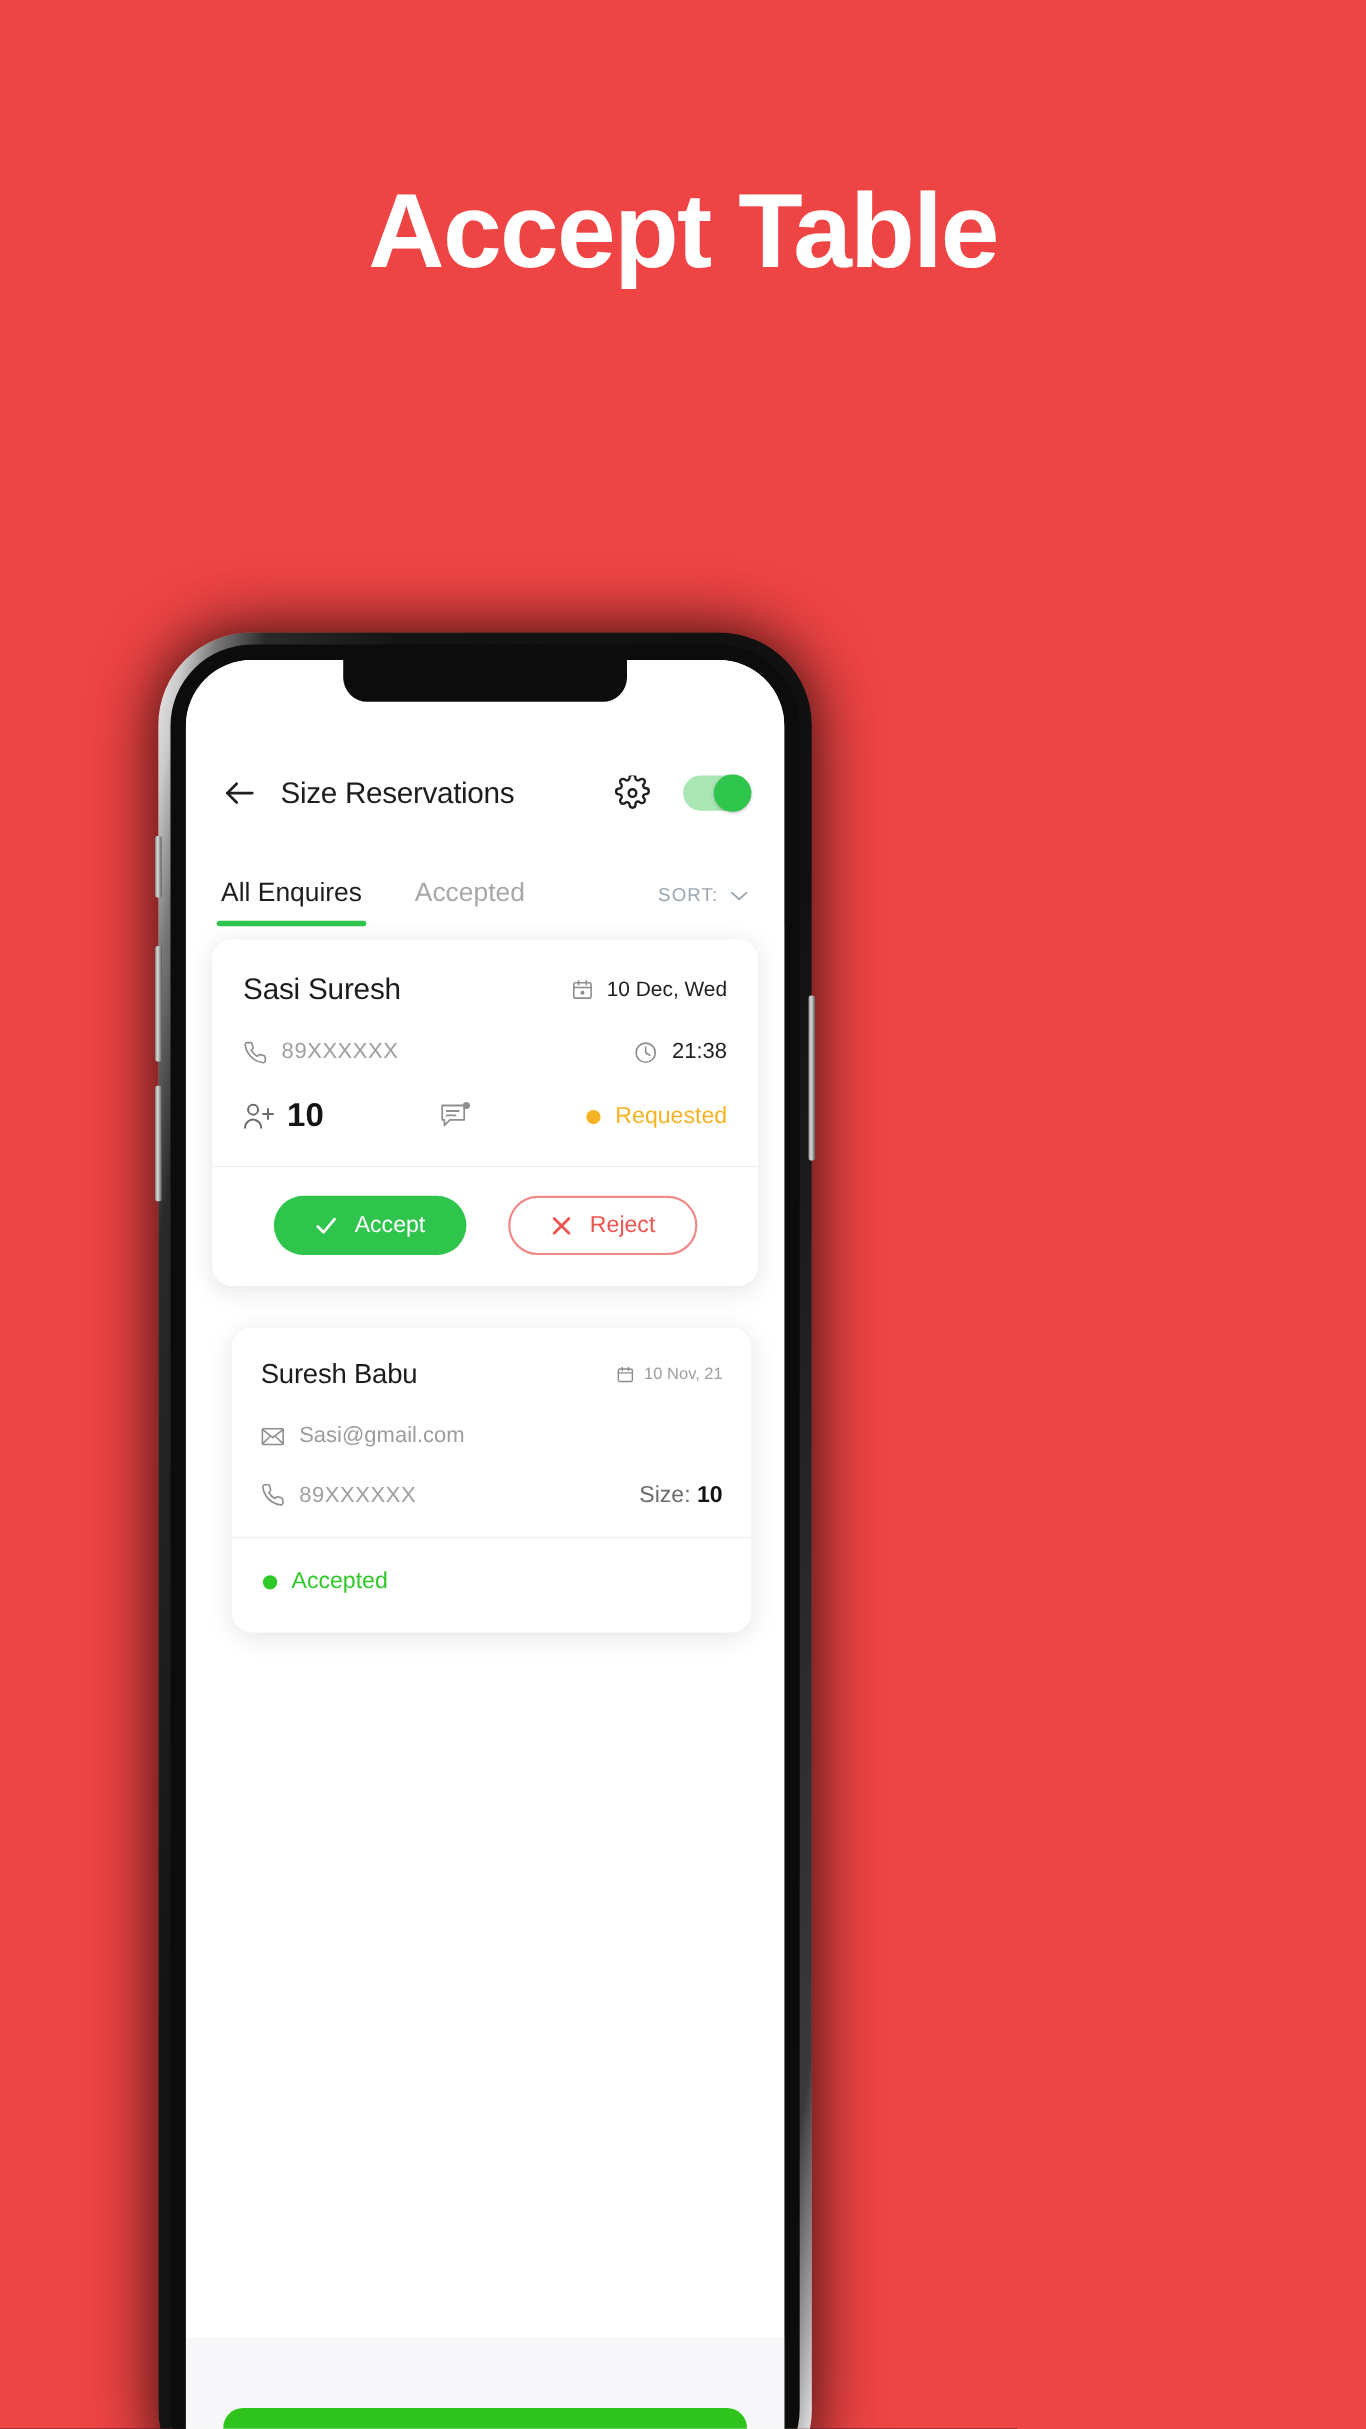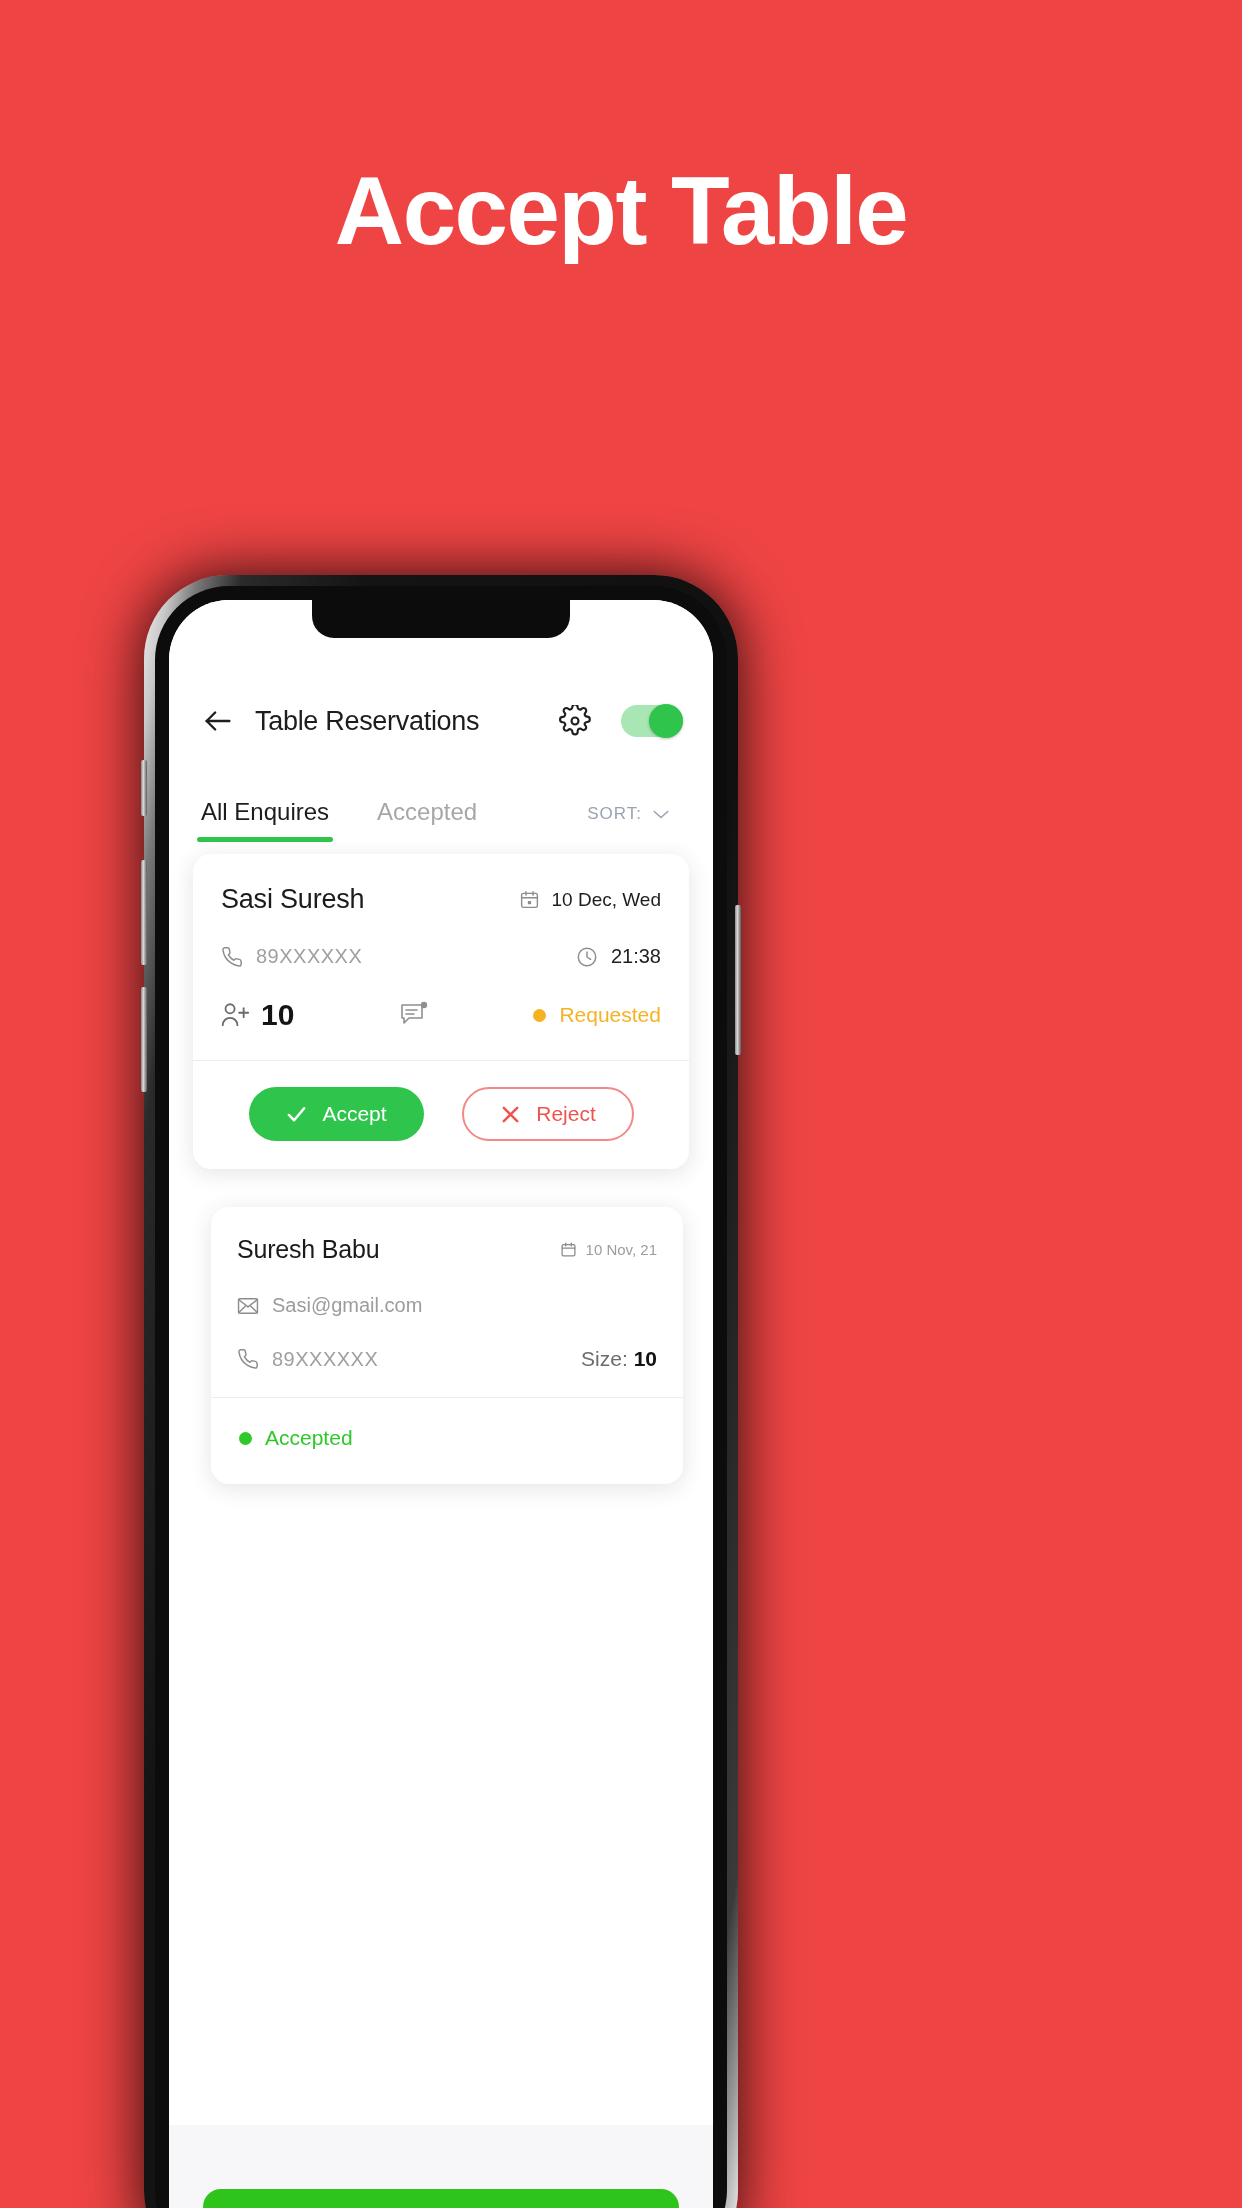--- a/index.html
+++ b/index.html
@@ -160,21 +160,21 @@
     width: 34px; height: 34px;
     border-radius: 50%;
     background: #2fc44b;
     box-shadow: 0 1px 3px rgba(0,0,0,0.25);
   }
 
   
   .tabs-row {
     display: flex;
     align-items: flex-end;
-    padding: 22px 43px 0 32px;
+    padding: 22px 32px 0 32px;
     height: 86px;
   }
   .tab {
     font-size: 24px;
     color: #a7a7a7;
     padding-bottom: 16px;
     cursor: pointer;
     white-space: nowrap;
     position: relative;
   }
@@ -387,21 +387,21 @@
     <div class="screen">
       <div class="notch"></div>
 
       <div class="app">
 
         <div class="app-header">
           <svg class="back-arrow" viewBox="0 0 24 24" fill="none" stroke="currentColor" stroke-width="1.7" stroke-linecap="round" stroke-linejoin="round">
             <line x1="20" y1="12" x2="4" y2="12"></line>
             <polyline points="10,6 4,12 10,18"></polyline>
           </svg>
-          <div class="app-title">Table Reservations</div>
+          <div class="app-title">Size Reservations</div>
           <div class="header-spacer"></div>
           <svg class="gear-icon" viewBox="0 0 24 24" fill="none" stroke="currentColor" stroke-width="1.6" stroke-linecap="round" stroke-linejoin="round">
             <circle cx="12" cy="12" r="2.6"></circle>
             <path d="M19.4 13.5a1.7 1.7 0 0 0 .34 1.87l.06.06a2 2 0 1 1-2.83 2.83l-.06-.06a1.7 1.7 0 0 0-1.87-.34 1.7 1.7 0 0 0-1.03 1.56V20a2 2 0 1 1-4 0v-.09A1.7 1.7 0 0 0 8.9 18.3a1.7 1.7 0 0 0-1.87.34l-.06.06a2 2 0 1 1-2.83-2.83l.06-.06a1.7 1.7 0 0 0 .34-1.87 1.7 1.7 0 0 0-1.56-1.03H2.8a2 2 0 1 1 0-4h.09A1.7 1.7 0 0 0 4.5 7.6a1.7 1.7 0 0 0-.34-1.87l-.06-.06a2 2 0 1 1 2.83-2.83l.06.06a1.7 1.7 0 0 0 1.87.34h.08A1.7 1.7 0 0 0 9.97 1.7V1.6a2 2 0 1 1 4 0v.09a1.7 1.7 0 0 0 1.03 1.56h.08a1.7 1.7 0 0 0 1.87-.34l.06-.06a2 2 0 1 1 2.83 2.83l-.06.06a1.7 1.7 0 0 0-.34 1.87v.08a1.7 1.7 0 0 0 1.56 1.03h.1a2 2 0 1 1 0 4h-.1a1.7 1.7 0 0 0-1.56 1.03z"></path>
           </svg>
           <div class="toggle">
             <div class="knob"></div>
           </div>
         </div>
 

